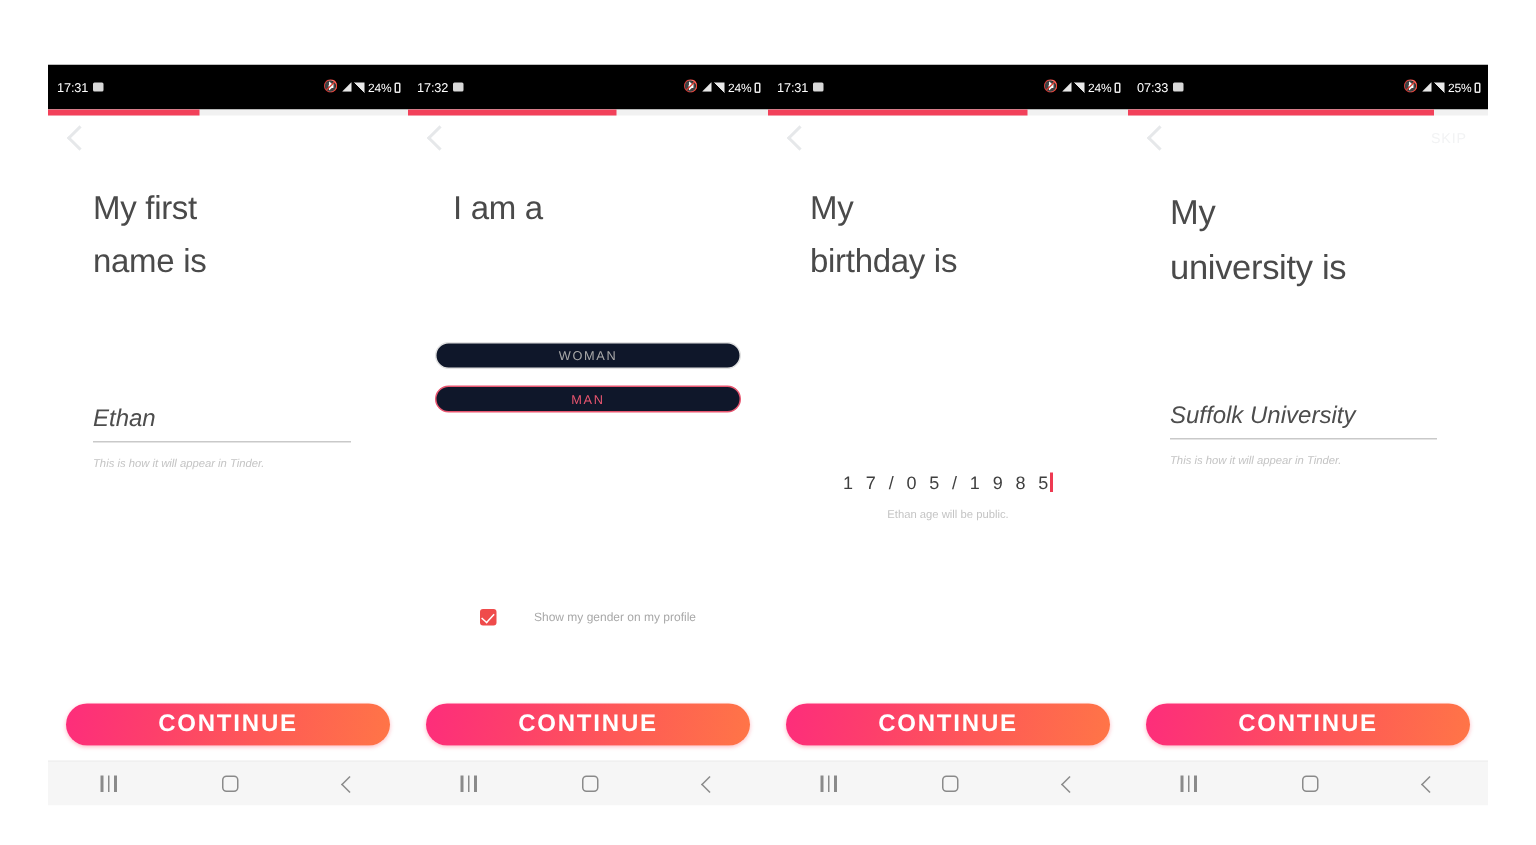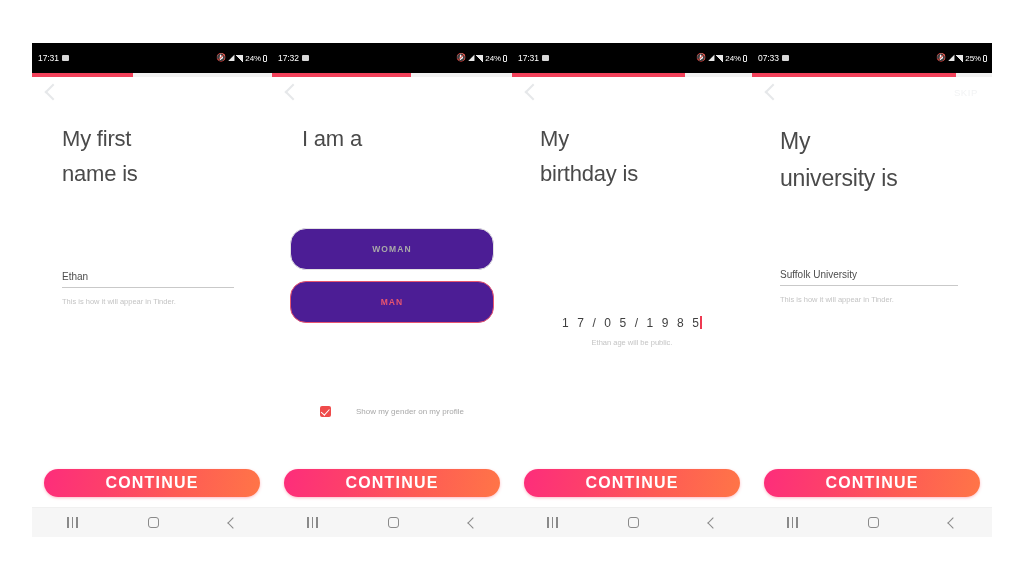--- a/index.html
+++ b/index.html
@@ -130,48 +130,50 @@
   }
 
   
   .field {
     position: absolute;
     left: 30px;
     width: 172px;
   }
   .panel.p4 .field { left: 28px; width: 178px; }
   .field-value {
-    font-size: 10px;
+    font-size: 16px;
     color: #4d4d4d;
     padding-bottom: 5px;
     border-bottom: 1px solid #c9c9c9;
     white-space: nowrap;
+    font-style: italic;
   }
   .field-hint {
     margin-top: 9px;
     font-size: 7.5px;
     color: #c4c4c4;
+    font-style: italic;
   }
 
   
   .choices {
     position: absolute;
     left: 18px; right: 18px;
     top: 72px;
   }
   .choice {
-    height: 42px;
+    height: 18px;
     border-radius: 16px;
     display: flex;
     align-items: center;
     justify-content: center;
     font-size: 8.5px;
     letter-spacing: 1.1px;
-    font-weight: 700;
-    background: #4c1d95;
+    font-weight: 400;
+    background: #0f172a;
   }
   .choice.unselected {
     border: 1px solid #e2e2e2;
     color: #a9a9a9;
     margin-bottom: 11px;
   }
   .choice.selected {
     border: 1.5px solid #e8556f;
     color: #e8556f;
   }

